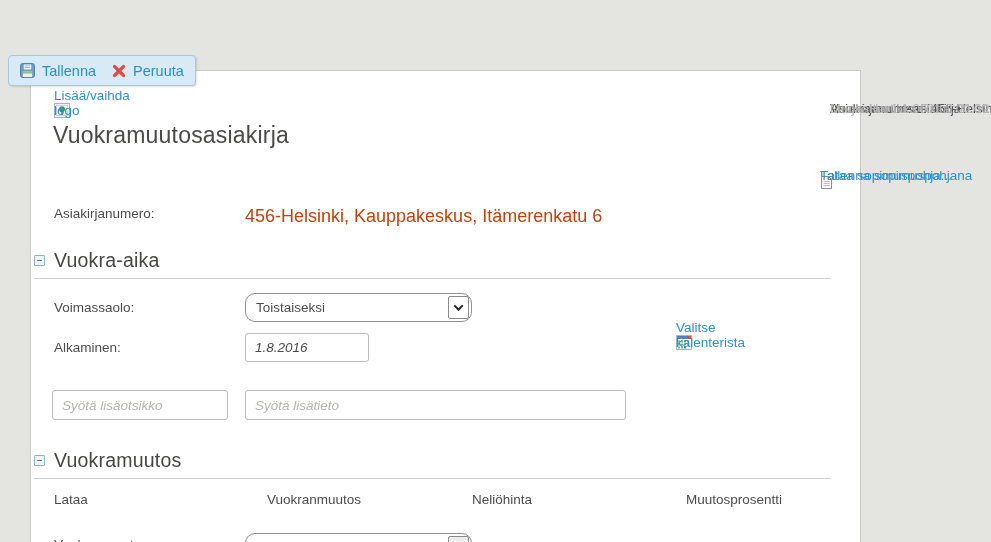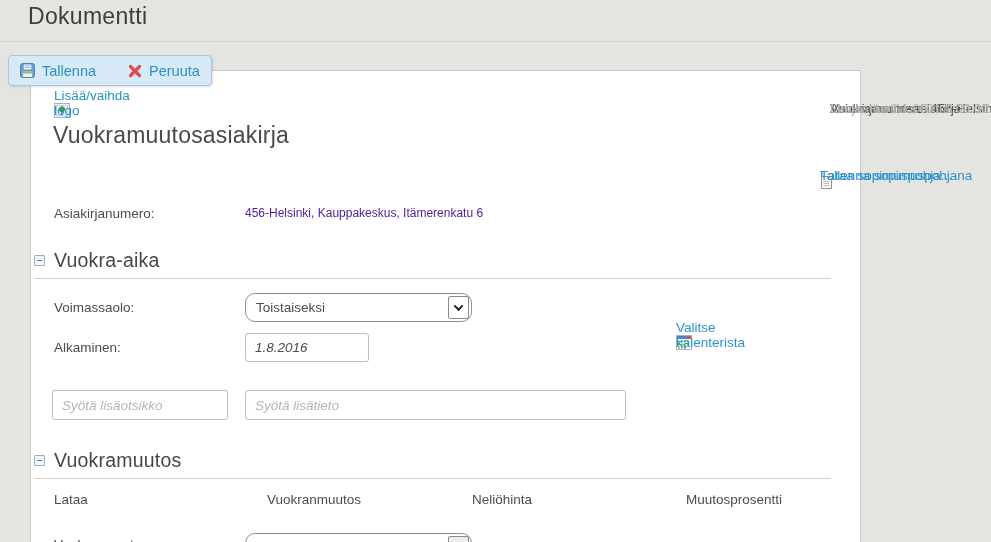--- a/index.html
+++ b/index.html
@@ -13,32 +13,32 @@
   
   .page-header { position:absolute; left:0; top:0; width:991px; height:42px;
                  border-bottom:1px solid #d2d3ce; }
   .page-title { position:absolute; left:28px; top:3px; font-size:23px;
                 font-weight:500; color:#3d3d3c; letter-spacing:.3px; }
 
   
   .toolbar { position:absolute; left:8px; top:55px; height:31px; z-index:5;
              background:#d9eaf7; border:1px solid #a9c7e1; border-radius:4px;
              box-shadow:1px 1px 2px rgba(0,0,0,.12);
-             display:flex; padding:0 11px; gap:32px; }
+             display:flex; padding:0 11px; gap:16px; }
   .tb-btn { display:flex; align-items:center; gap:7px; background:none; border:none;
             color:#2b90c8; font-size:14.5px; font-family:inherit; cursor:pointer; }
 
   
   .panel { position:absolute; left:30px; top:70px; width:831px; height:473px;
            background:#ffffff; border:1px solid #c9cac6; border-bottom:none; z-index:1; }
   .panel * { position:absolute; }
 
   a.link { color:#2b93cc; text-decoration:none; font-size:13.5px; cursor:pointer; }
   .lbl { font-size:13.5px; color:#4c4c4c; }
-  .val { font-size:12px; color:#4c1d95; }
+  .val { font-size:18px; color:#c2410c; }
 
   .logo-link { left:23px; top:32px; display:flex; align-items:center; gap:7px; }
   .doc-title { left:22px; top:51px; font-size:23px; font-weight:500; color:#4a4a49;
                letter-spacing:.2px; }
 
   .meta { right:30px; top:30px; text-align:right; font-size:13px; line-height:16.5px;
           white-space:nowrap; }
   .meta .dark { color:#4e4e4d; }
   .meta .mut  { color:#b3b3b1; }
 
@@ -93,23 +93,20 @@
   .th { top:421px; font-size:13.5px; color:#4c4c4c; }
   .th-0 { left:23px; } .th-1 { left:236px; } .th-2 { left:441px; } .th-3 { left:655px; }
 
   .bottom-label { left:23px; top:466px; }
 </style>
 </head>
 <body>
 
 <div class="screen">
 
-  <div class="page-header">
-    <div class="page-title">Dokumentti</div>
-  </div>
 
   <div class="toolbar">
     <button class="tb-btn">
       <span class="icon">
         <svg width="15" height="15" viewBox="0 0 16 16">
           <rect x="0.5" y="0.5" width="15" height="15" rx="2.5" fill="#6b9bd8" stroke="#4f7cae"></rect>
           <rect x="4" y="1.5" width="8" height="5.5" rx="0.5" fill="#f4f8fc"></rect>
           <rect x="5" y="2.6" width="6" height="1" fill="#9db9d6"></rect>
           <rect x="5" y="4.3" width="6" height="1" fill="#9db9d6"></rect>
           <rect x="3" y="9" width="10" height="6" rx="0.5" fill="#e9f3e4"></rect>

